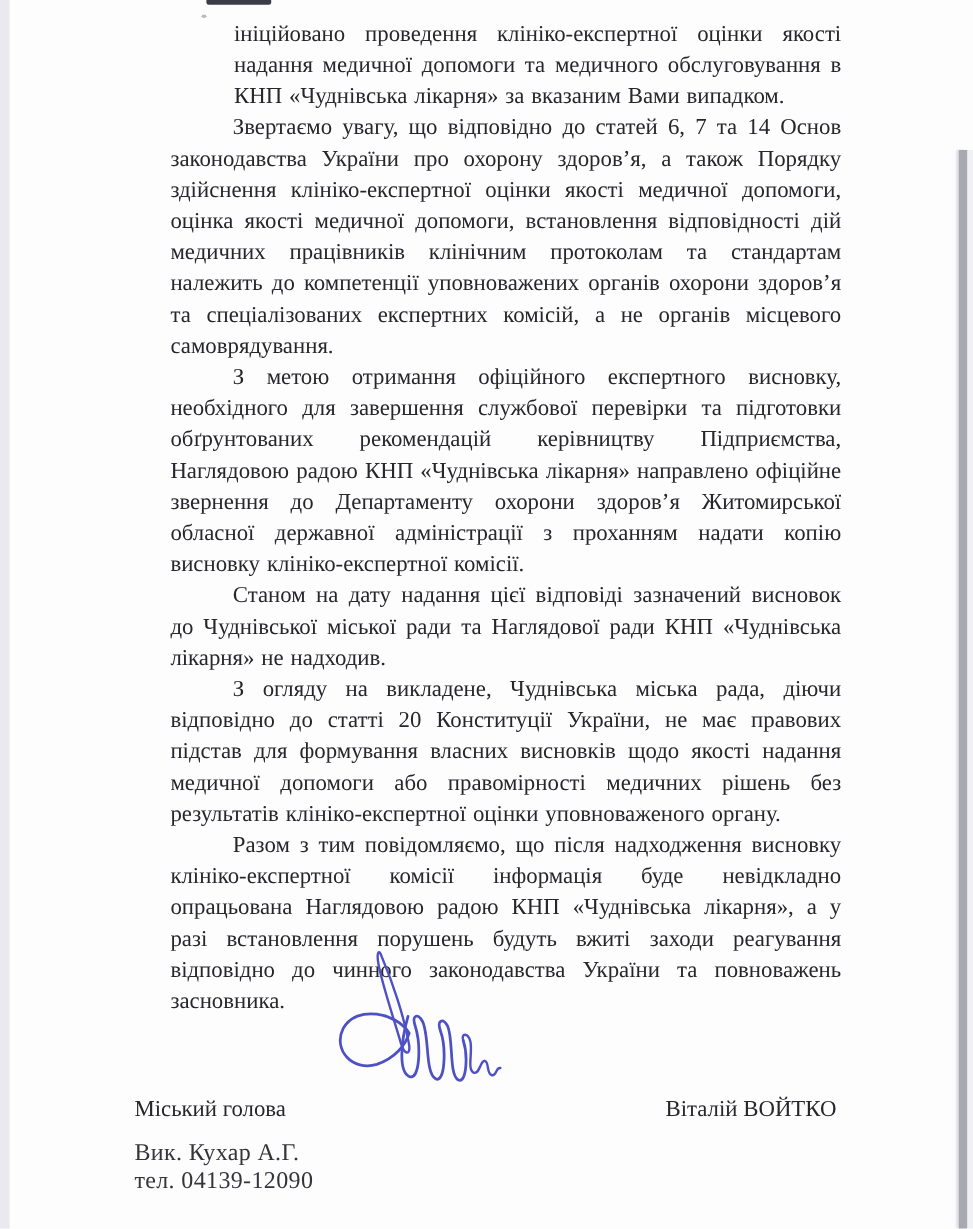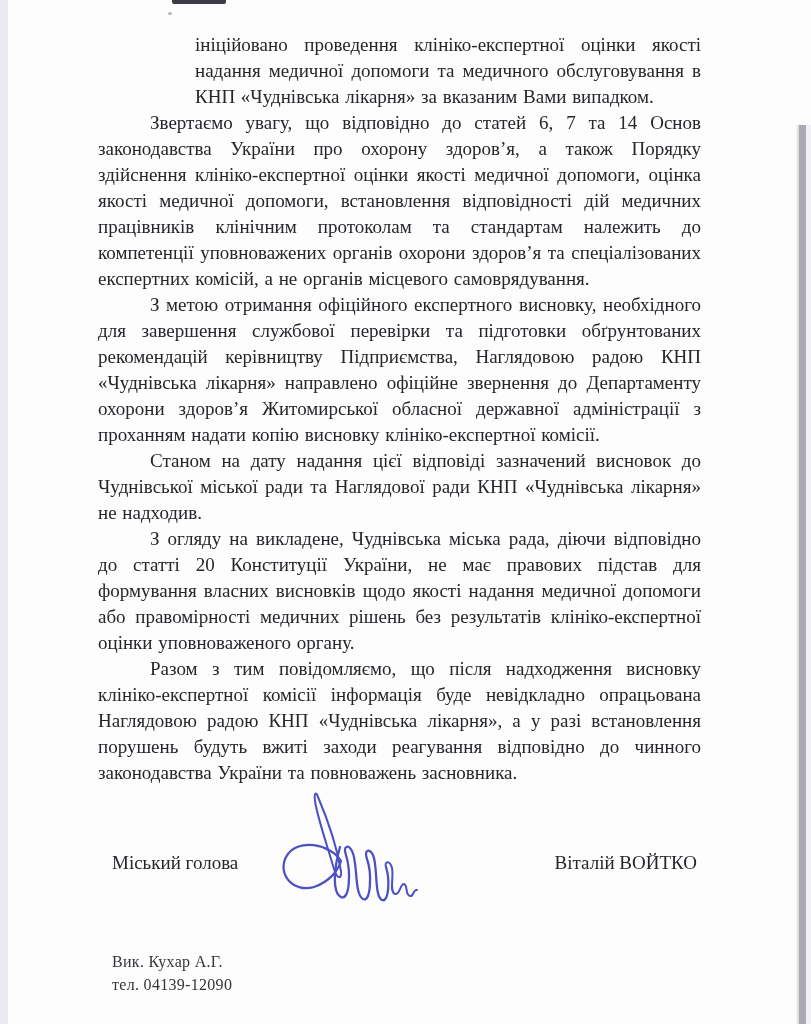--- a/index.html
+++ b/index.html
@@ -48,31 +48,31 @@
     left: 168px; top: 12px;
     width: 4px; height: 3px;
     background: #b9b9c2;
     border-radius: 50%;
   }
   
   .content {
     position: absolute;
     left: 0; top: 0;
     width: 746px;
-    padding: 32px 45px 0 98px;
+    padding: 16px 45px 0 98px;
     box-sizing: border-box;
   }
   .para {
     margin: 0;
     font-size: 19px;
     line-height: 26px;
     text-align: justify;
     word-spacing: 1px;
   }
-  .para.indent { text-indent: 52px; }
+  .para.indent { text-indent: 52px; margin-left: 44px; }
   .para.continuation {
     margin-left: 97px;
     text-indent: 0;
   }
   .sig-row {
     margin-top: 64px;
     display: flex;
     justify-content: space-between;
     align-items: baseline;
     font-size: 19px;
@@ -82,21 +82,21 @@
   .sig-name { padding-right: 4px; margin-left: 32px; }
   .signature-svg {
     position: absolute;
     left: 270px; top: 780px;
     width: 160px; height: 140px;
     pointer-events: none;
   }
   .footer {
     position: absolute;
     left: 112px; top: 950px;
-    font-size: 16px;
+    font-size: 20px;
     line-height: 23px;
     color: #34343a;
     letter-spacing: 0.3px;
   }
 </style>
 </head>
 <body>
 
 <div class="page">
 

